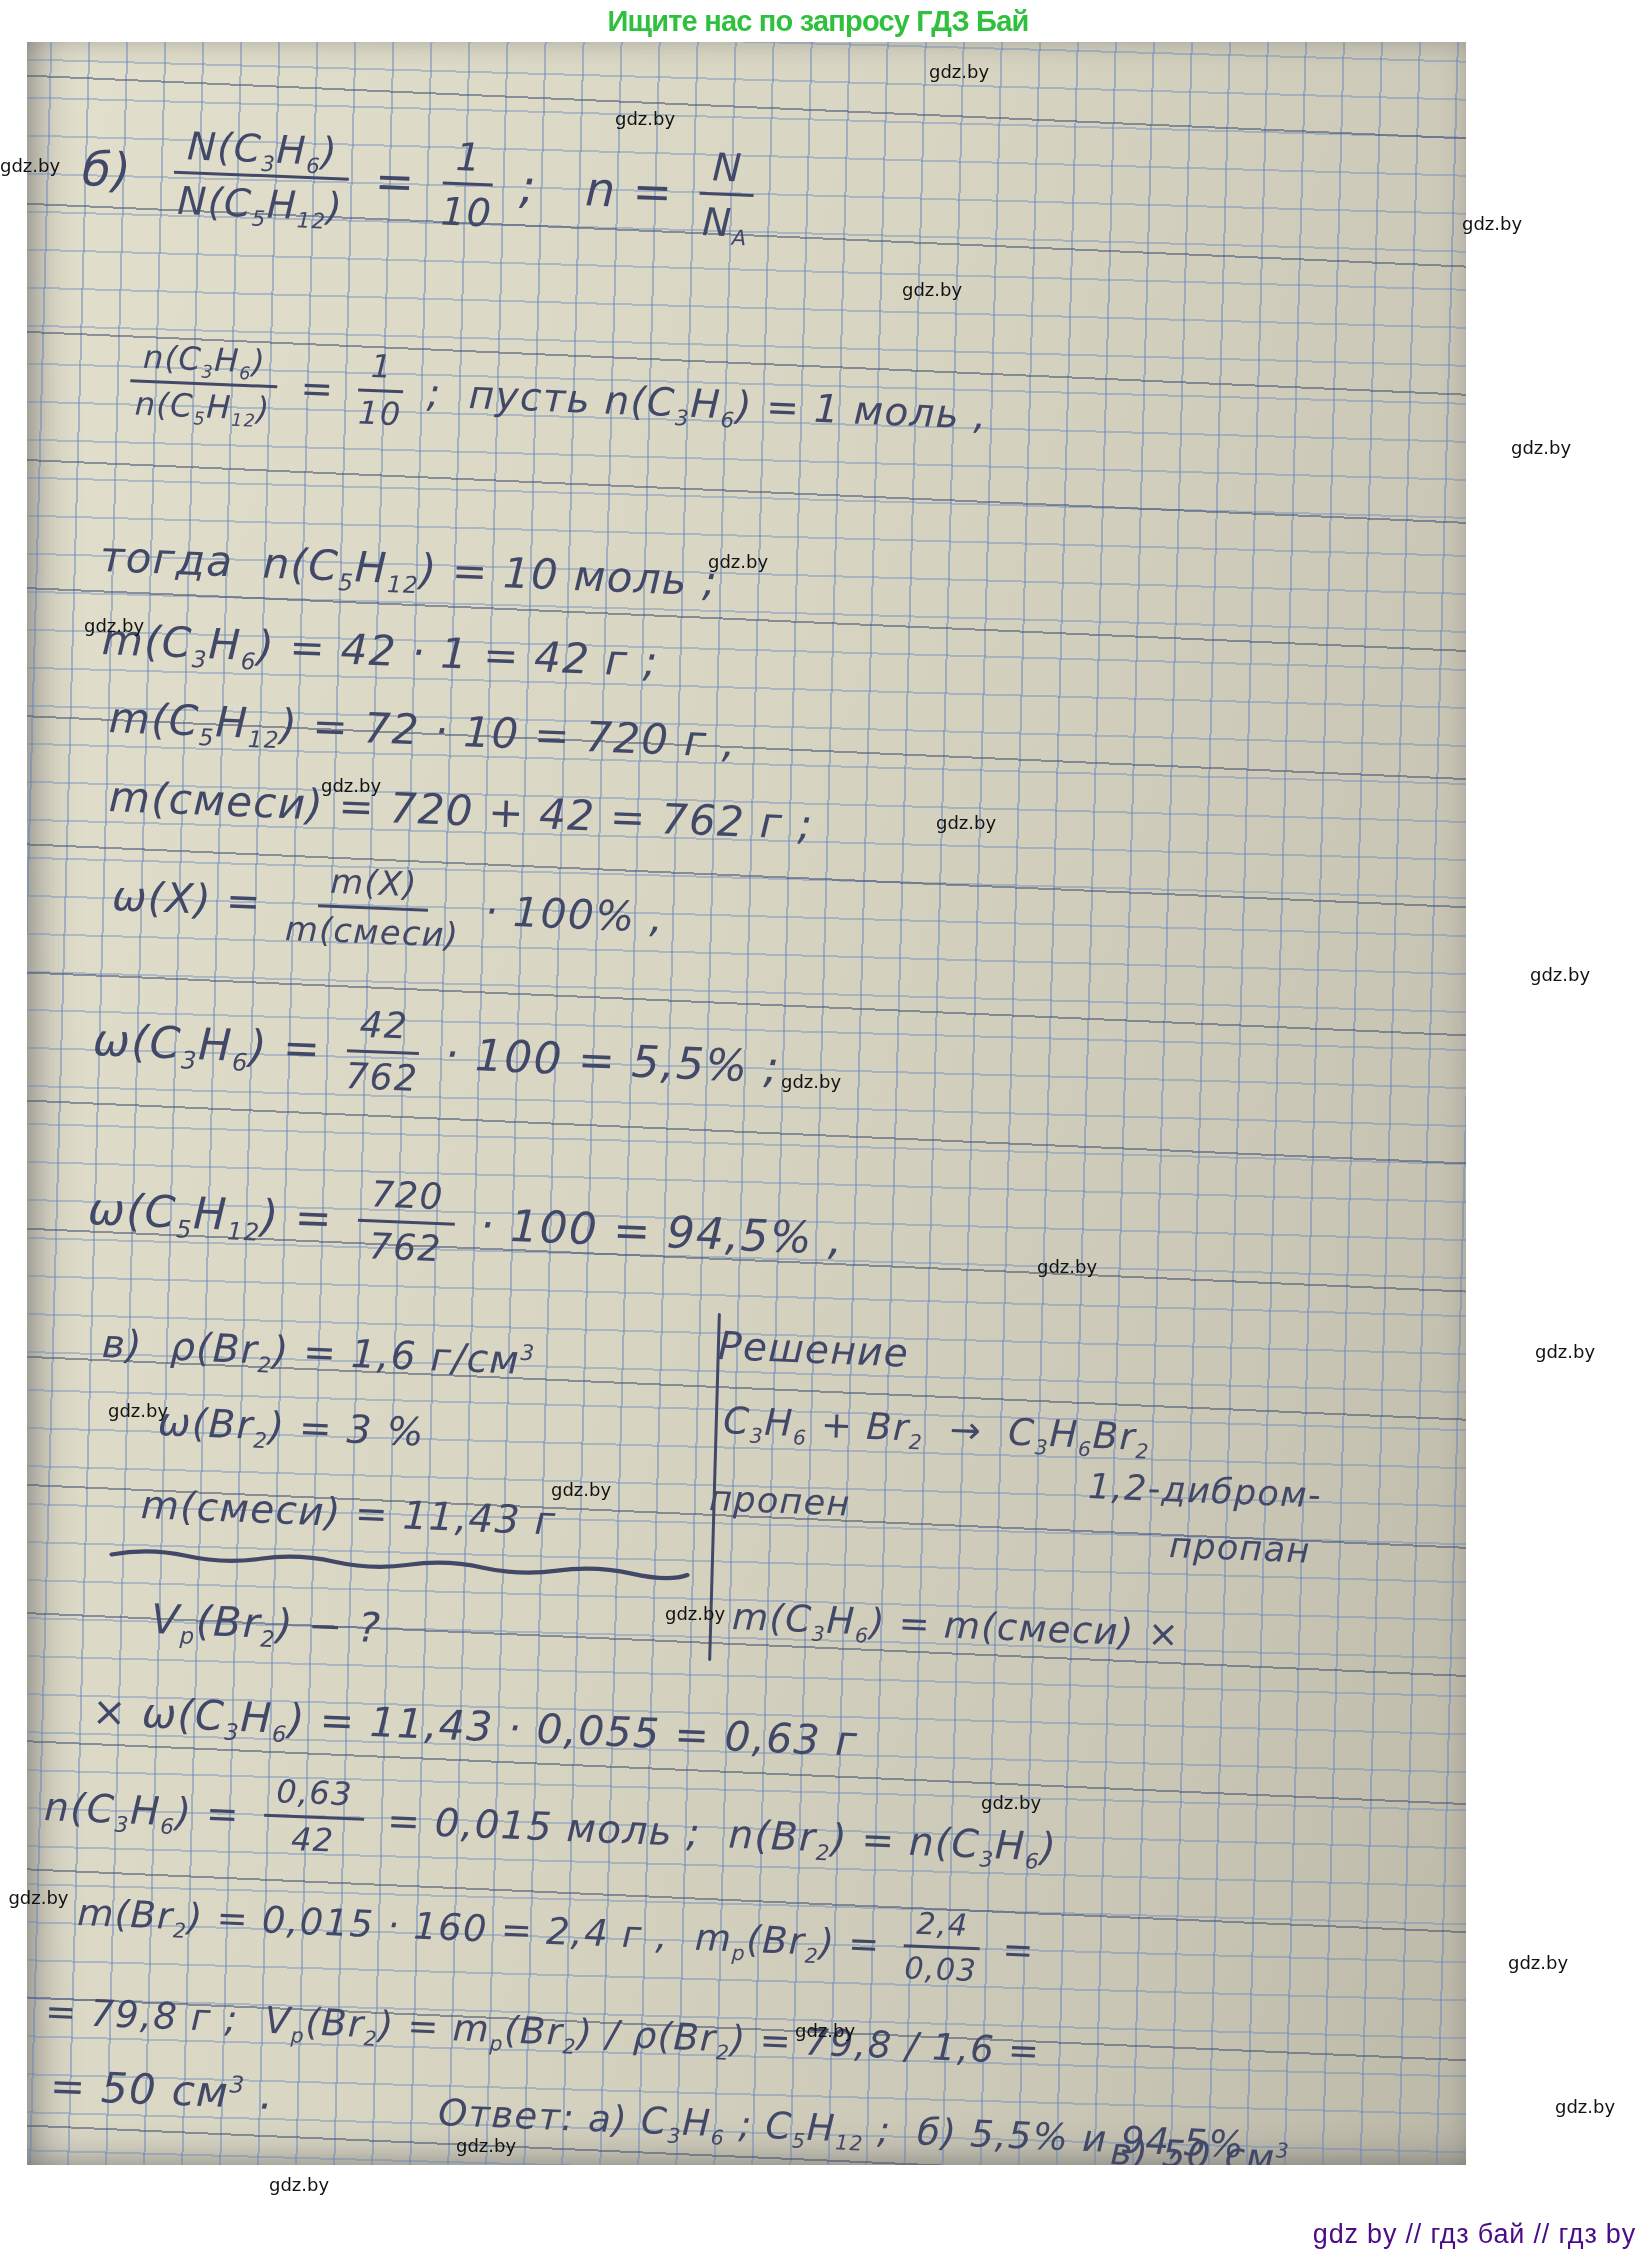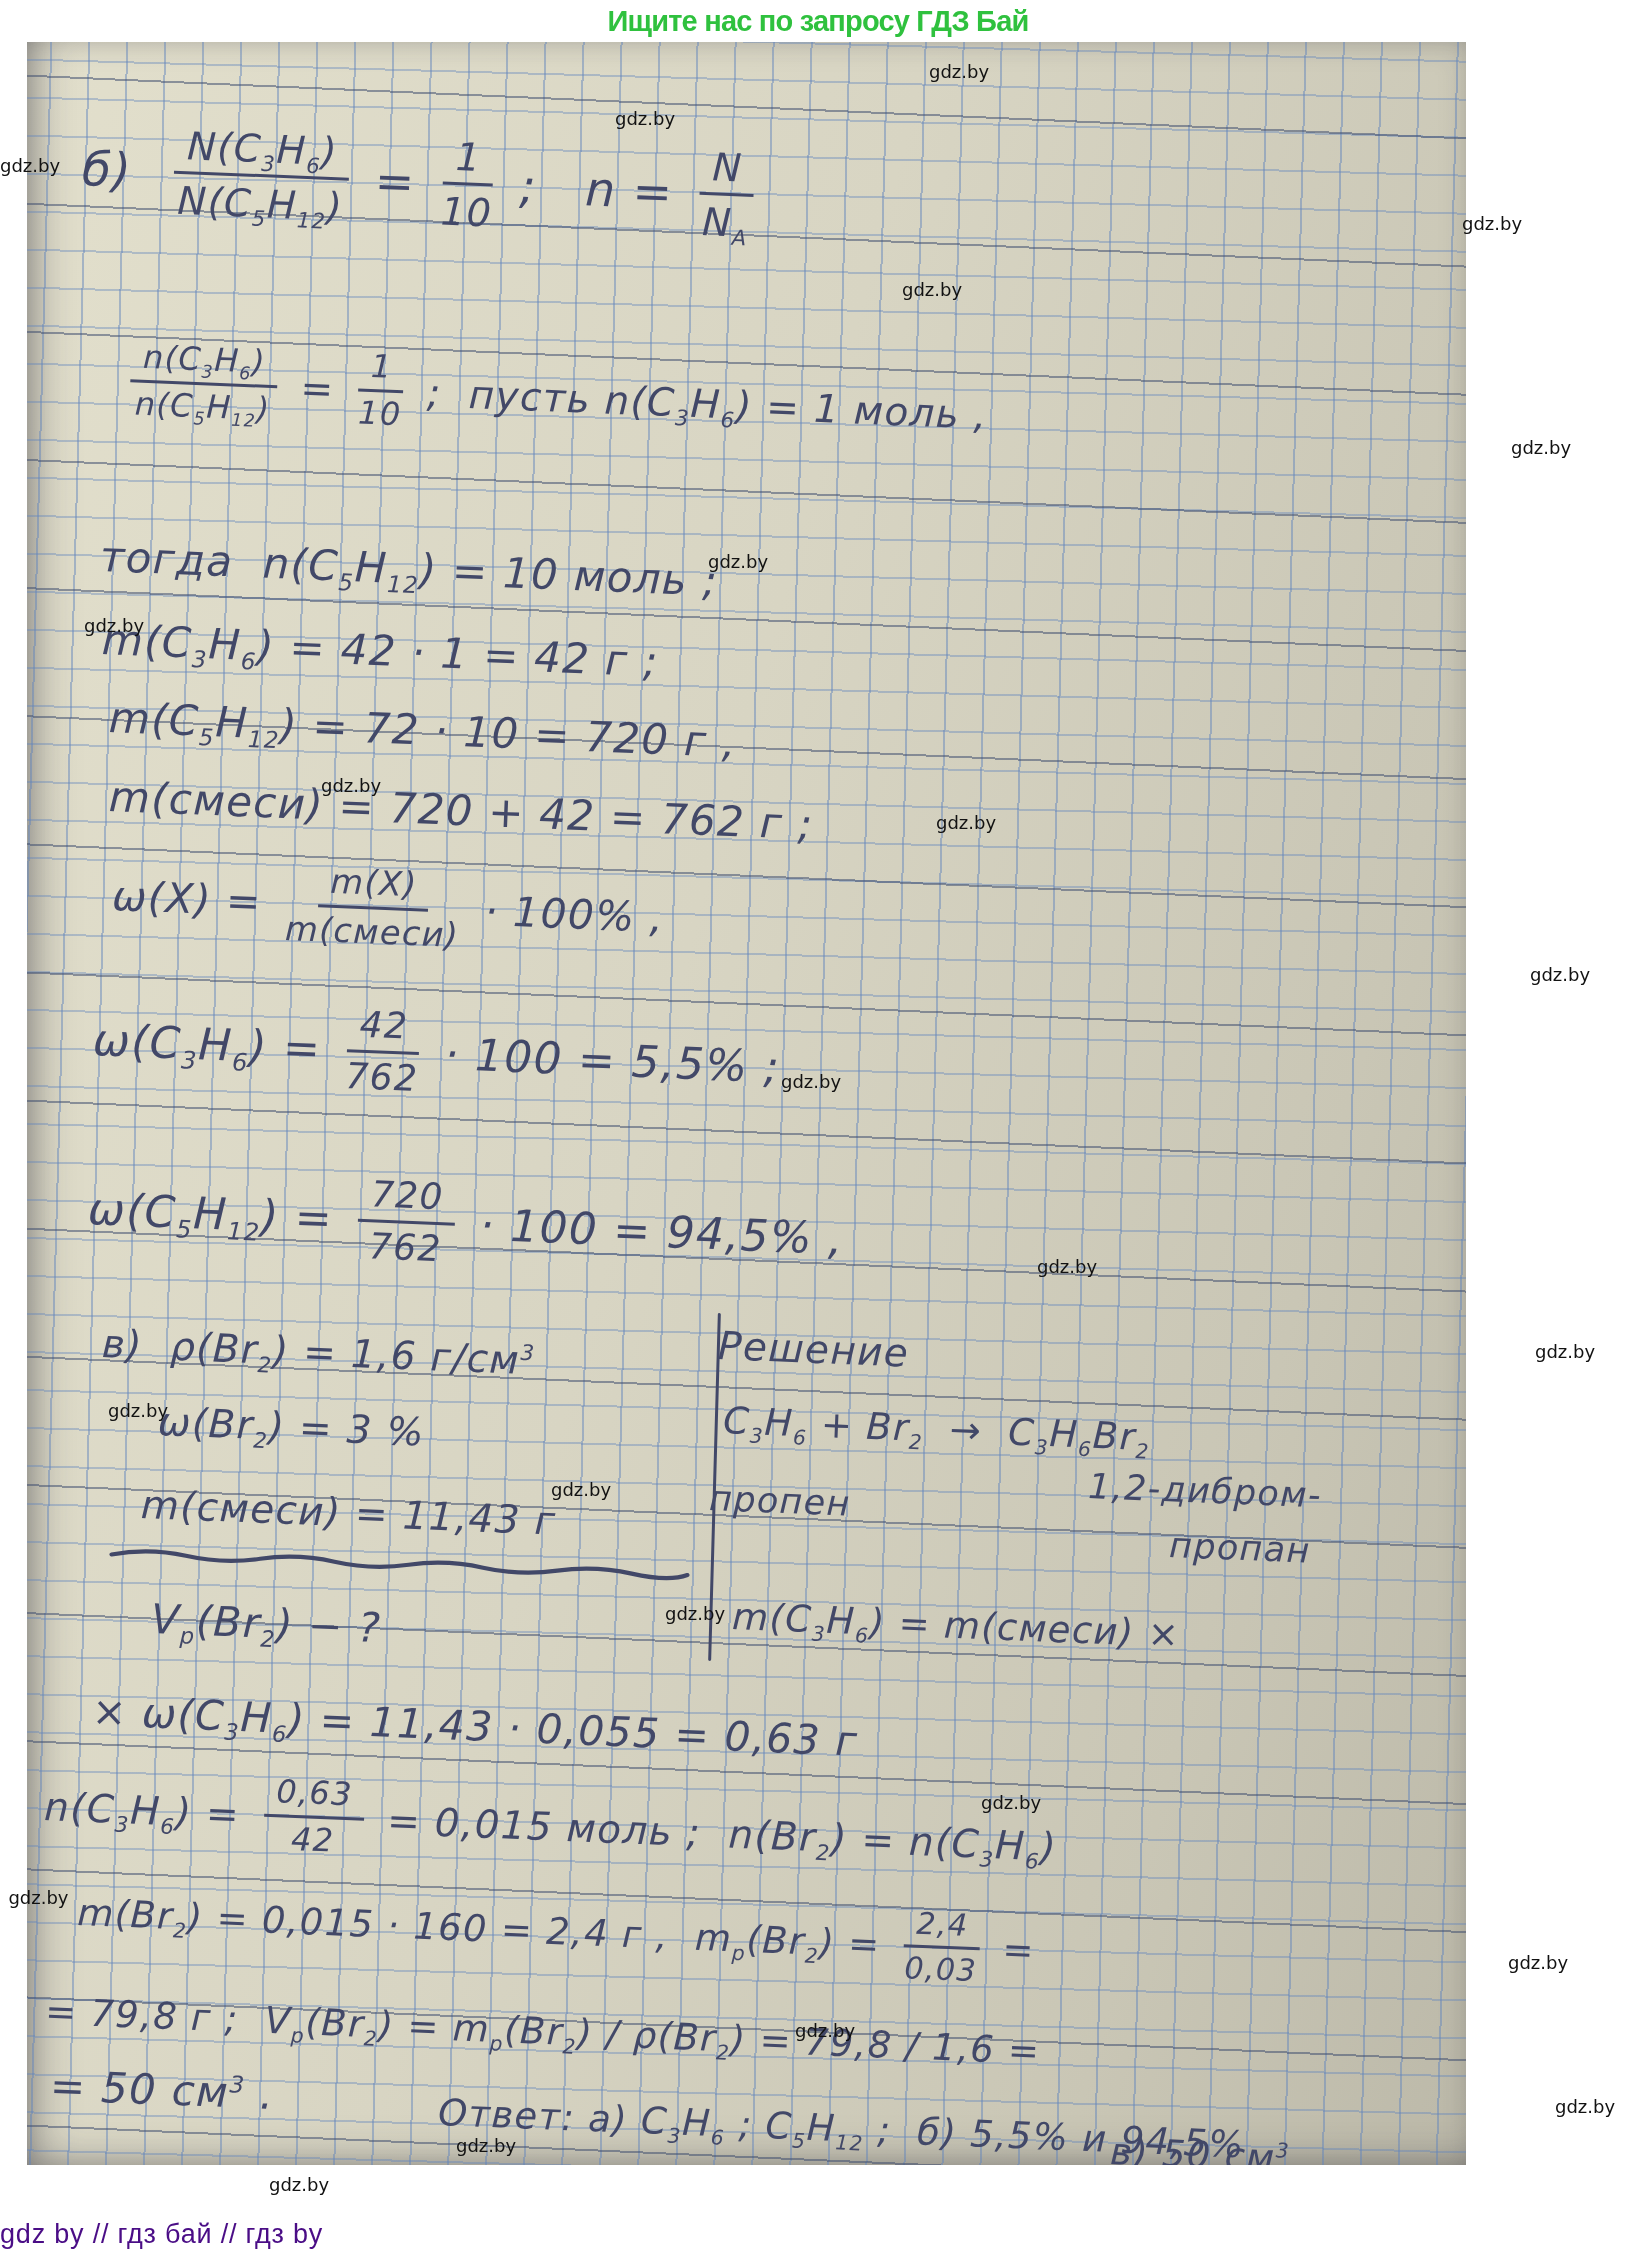--- a/index.html
+++ b/index.html
@@ -12,21 +12,21 @@
   }
   .promo{
     position:absolute;top:5px;left:0;width:1636px;
     text-align:center;
     font-family:"Liberation Sans", sans-serif;
     font-weight:bold;font-size:29px;letter-spacing:-0.8px;
     color:#2fc13e;
   }
   .footer{
     position:absolute;top:2219px;left:0;width:1636px;
-    text-align:left;
+    text-align:right;
     font-family:"Liberation Sans", sans-serif;
     font-size:27px;letter-spacing:0.8px;
     color:#4a0d86;
   }
   
   .paper{
     position:absolute;left:27px;top:42px;width:1439px;height:2123px;
     background:linear-gradient(105deg,#e2dfcc 0%,#d8d5c3 45%,#c9c6b5 80%,#bcb9a9 100%);
     overflow:hidden;
     box-shadow:inset 22px -15px 46px -20px rgba(35,35,50,.55),

